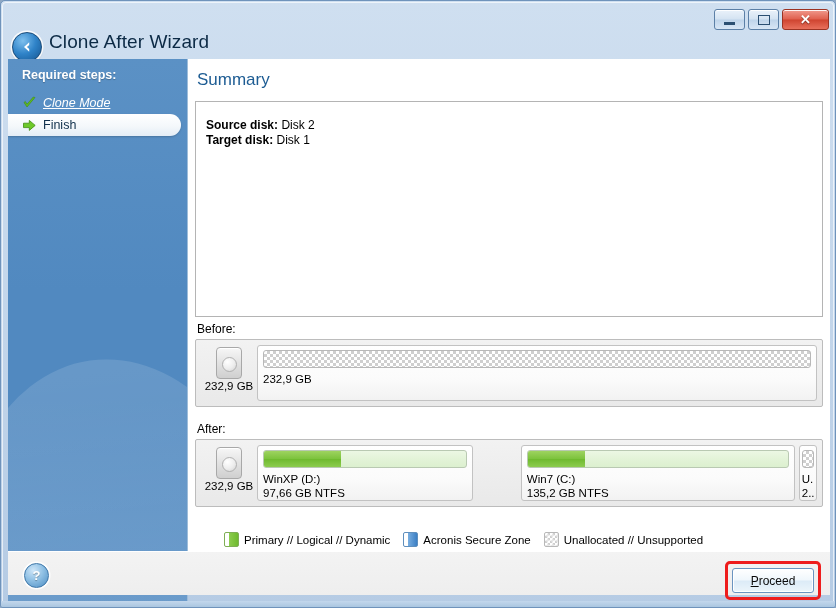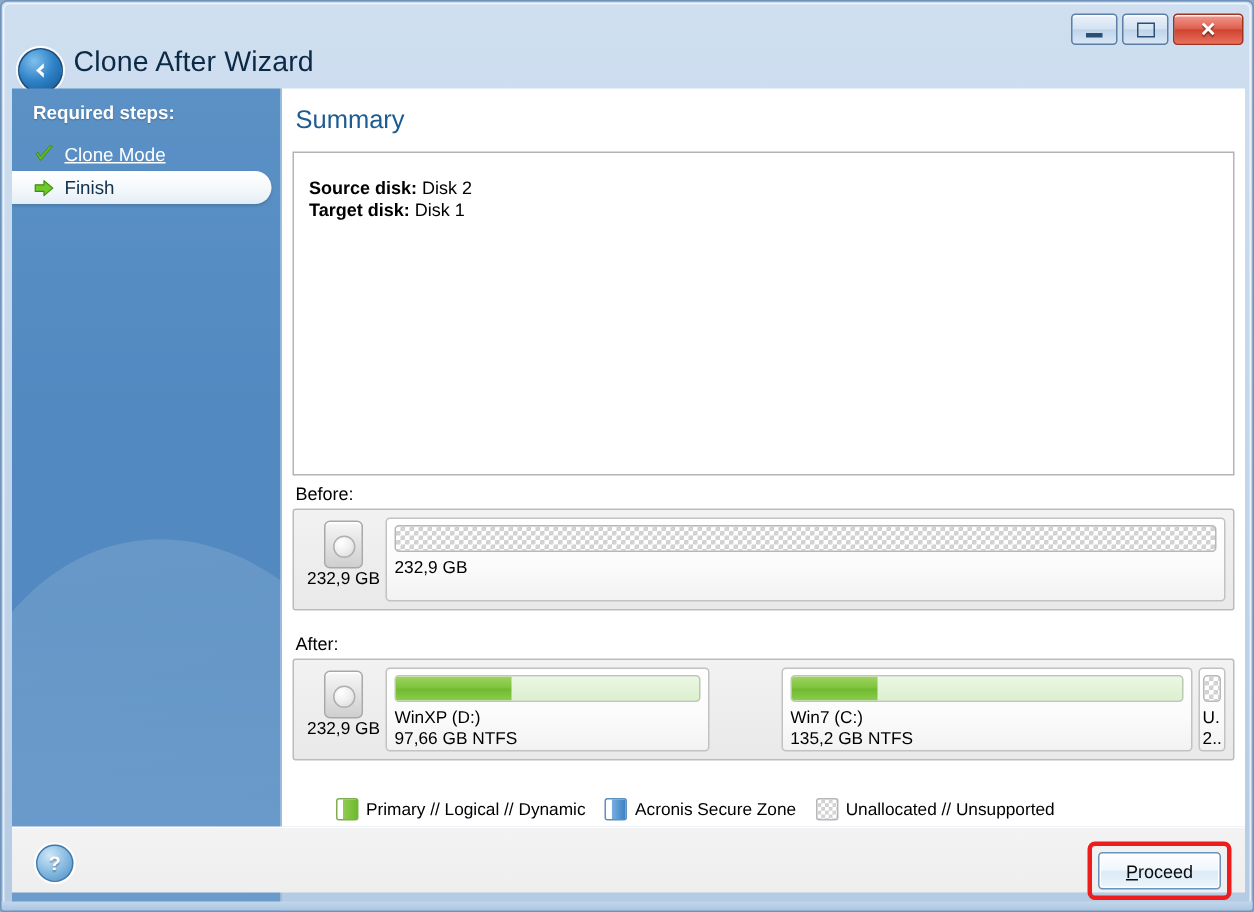--- a/index.html
+++ b/index.html
@@ -170,20 +170,21 @@
     align-items: center;
     justify-content: center;
   }
   .step-label {
     font-size: 12.5px;
     color: #ffffff;
     white-space: nowrap;
   }
   .step.done .step-label {
     text-decoration: underline;
+    font-style: italic;
   }
   .step.active .step-label {
     color: #10304c;
     text-shadow: none;
   }
 
   
   .content {
     position: absolute;
     left: 180px;

